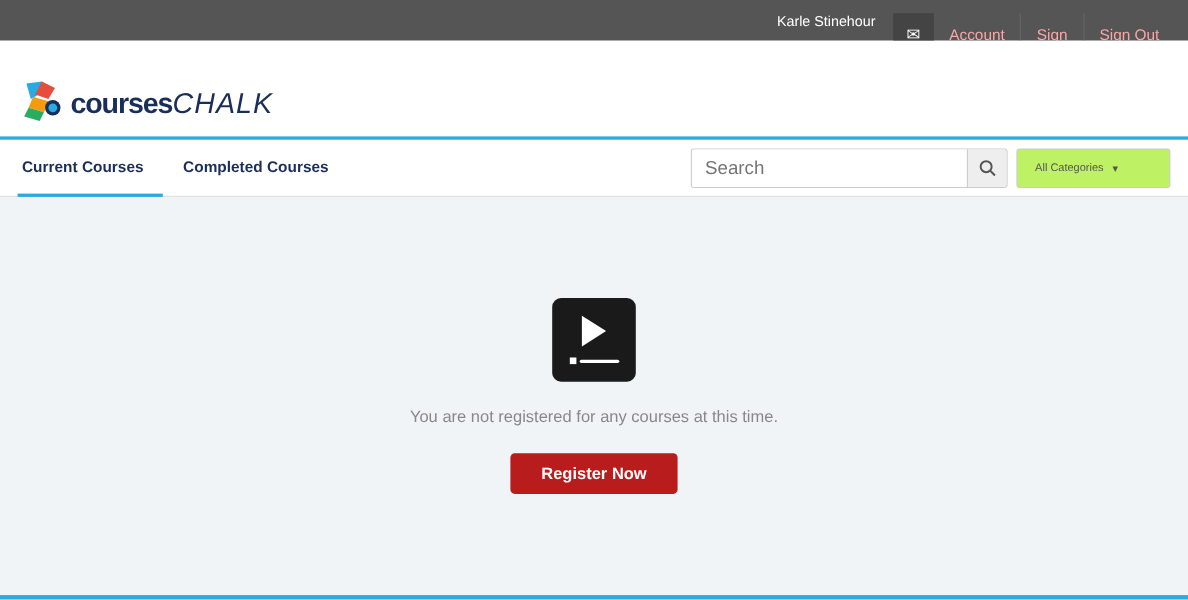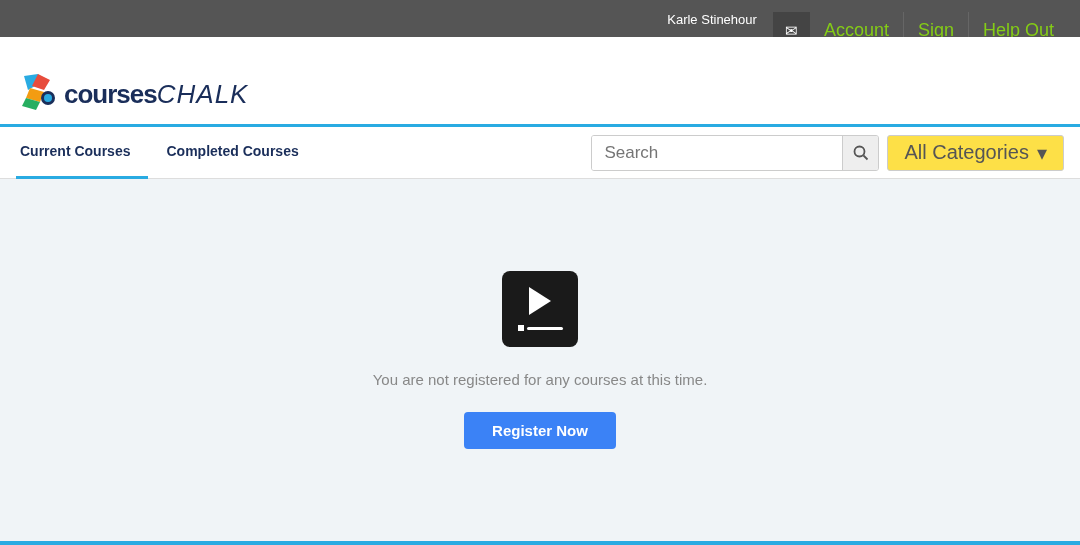--- a/index.html
+++ b/index.html
@@ -24,22 +24,22 @@
       background: #444;
       color: #fff;
       width: 37px;
       height: 37px;
       display: flex;
       align-items: center;
       justify-content: center;
       font-size: 15px;
     }
     .top-bar-link {
-      color: #84cc16;
-      font-size: 18px;
+      color: #fca5a5;
+      font-size: 14px;
       padding: 0 14px;
       height: 37px;
       display: flex;
       align-items: center;
       cursor: pointer;
       text-decoration: none;
       border-left: 1px solid #666;
     }
     .top-bar-link:first-of-type { border-left: none; }
 
@@ -172,24 +172,24 @@
       cursor: pointer;
       display: flex;
       align-items: center;
       justify-content: center;
       font-size: 15px;
       color: #555;
     }
     .categories-btn {
       border: 1px solid #ccc;
       border-radius: 3px;
-      background: #fde047;
+      background: #bef264;
       height: 36px;
       padding: 0 16px;
-      font-size: 20px;
+      font-size: 10px;
       cursor: pointer;
       display: flex;
       align-items: center;
       gap: 8px;
       color: #555;
       min-width: 140px;
     }
 
     
     .main-content {
@@ -219,21 +219,21 @@
       font-weight: 900;
       color: #1a2e5a;
       margin-bottom: 10px;
     }
     .no-courses-sub {
       font-size: 15px;
       color: #888;
       margin-bottom: 24px;
     }
     .register-btn {
-      background: #3b82f6;
+      background: #b91c1c;
       color: #fff;
       border: none;
       border-radius: 4px;
       padding: 10px 28px;
       font-size: 15px;
       font-weight: 600;
       cursor: pointer;
     }
 
     
@@ -249,21 +249,21 @@
 </head>
 <body>
 
 <div class="top-bar">
   <span class="top-bar-user">Karle Stinehour</span>
   <div class="top-bar-email-icon">
     <span>✉</span>
   </div>
   <a class="top-bar-link">Account</a>
   <a class="top-bar-link">Sign</a>
-  <a class="top-bar-link">Help Out</a>
+  <a class="top-bar-link">Sign Out</a>
 </div>
 
 <div class="header">
   <div class="logo-area">
     <div class="logo-icon">
 
       <svg width="38" height="38" viewBox="0 0 38 38">
         <polygon points="4,4 18,2 22,10 8,18" fill="#29abe2"></polygon>
         <polygon points="18,2 30,8 24,18 12,14" fill="#e74c3c"></polygon>
         <polygon points="10,16 24,20 20,30 6,26" fill="#f39c12"></polygon>

